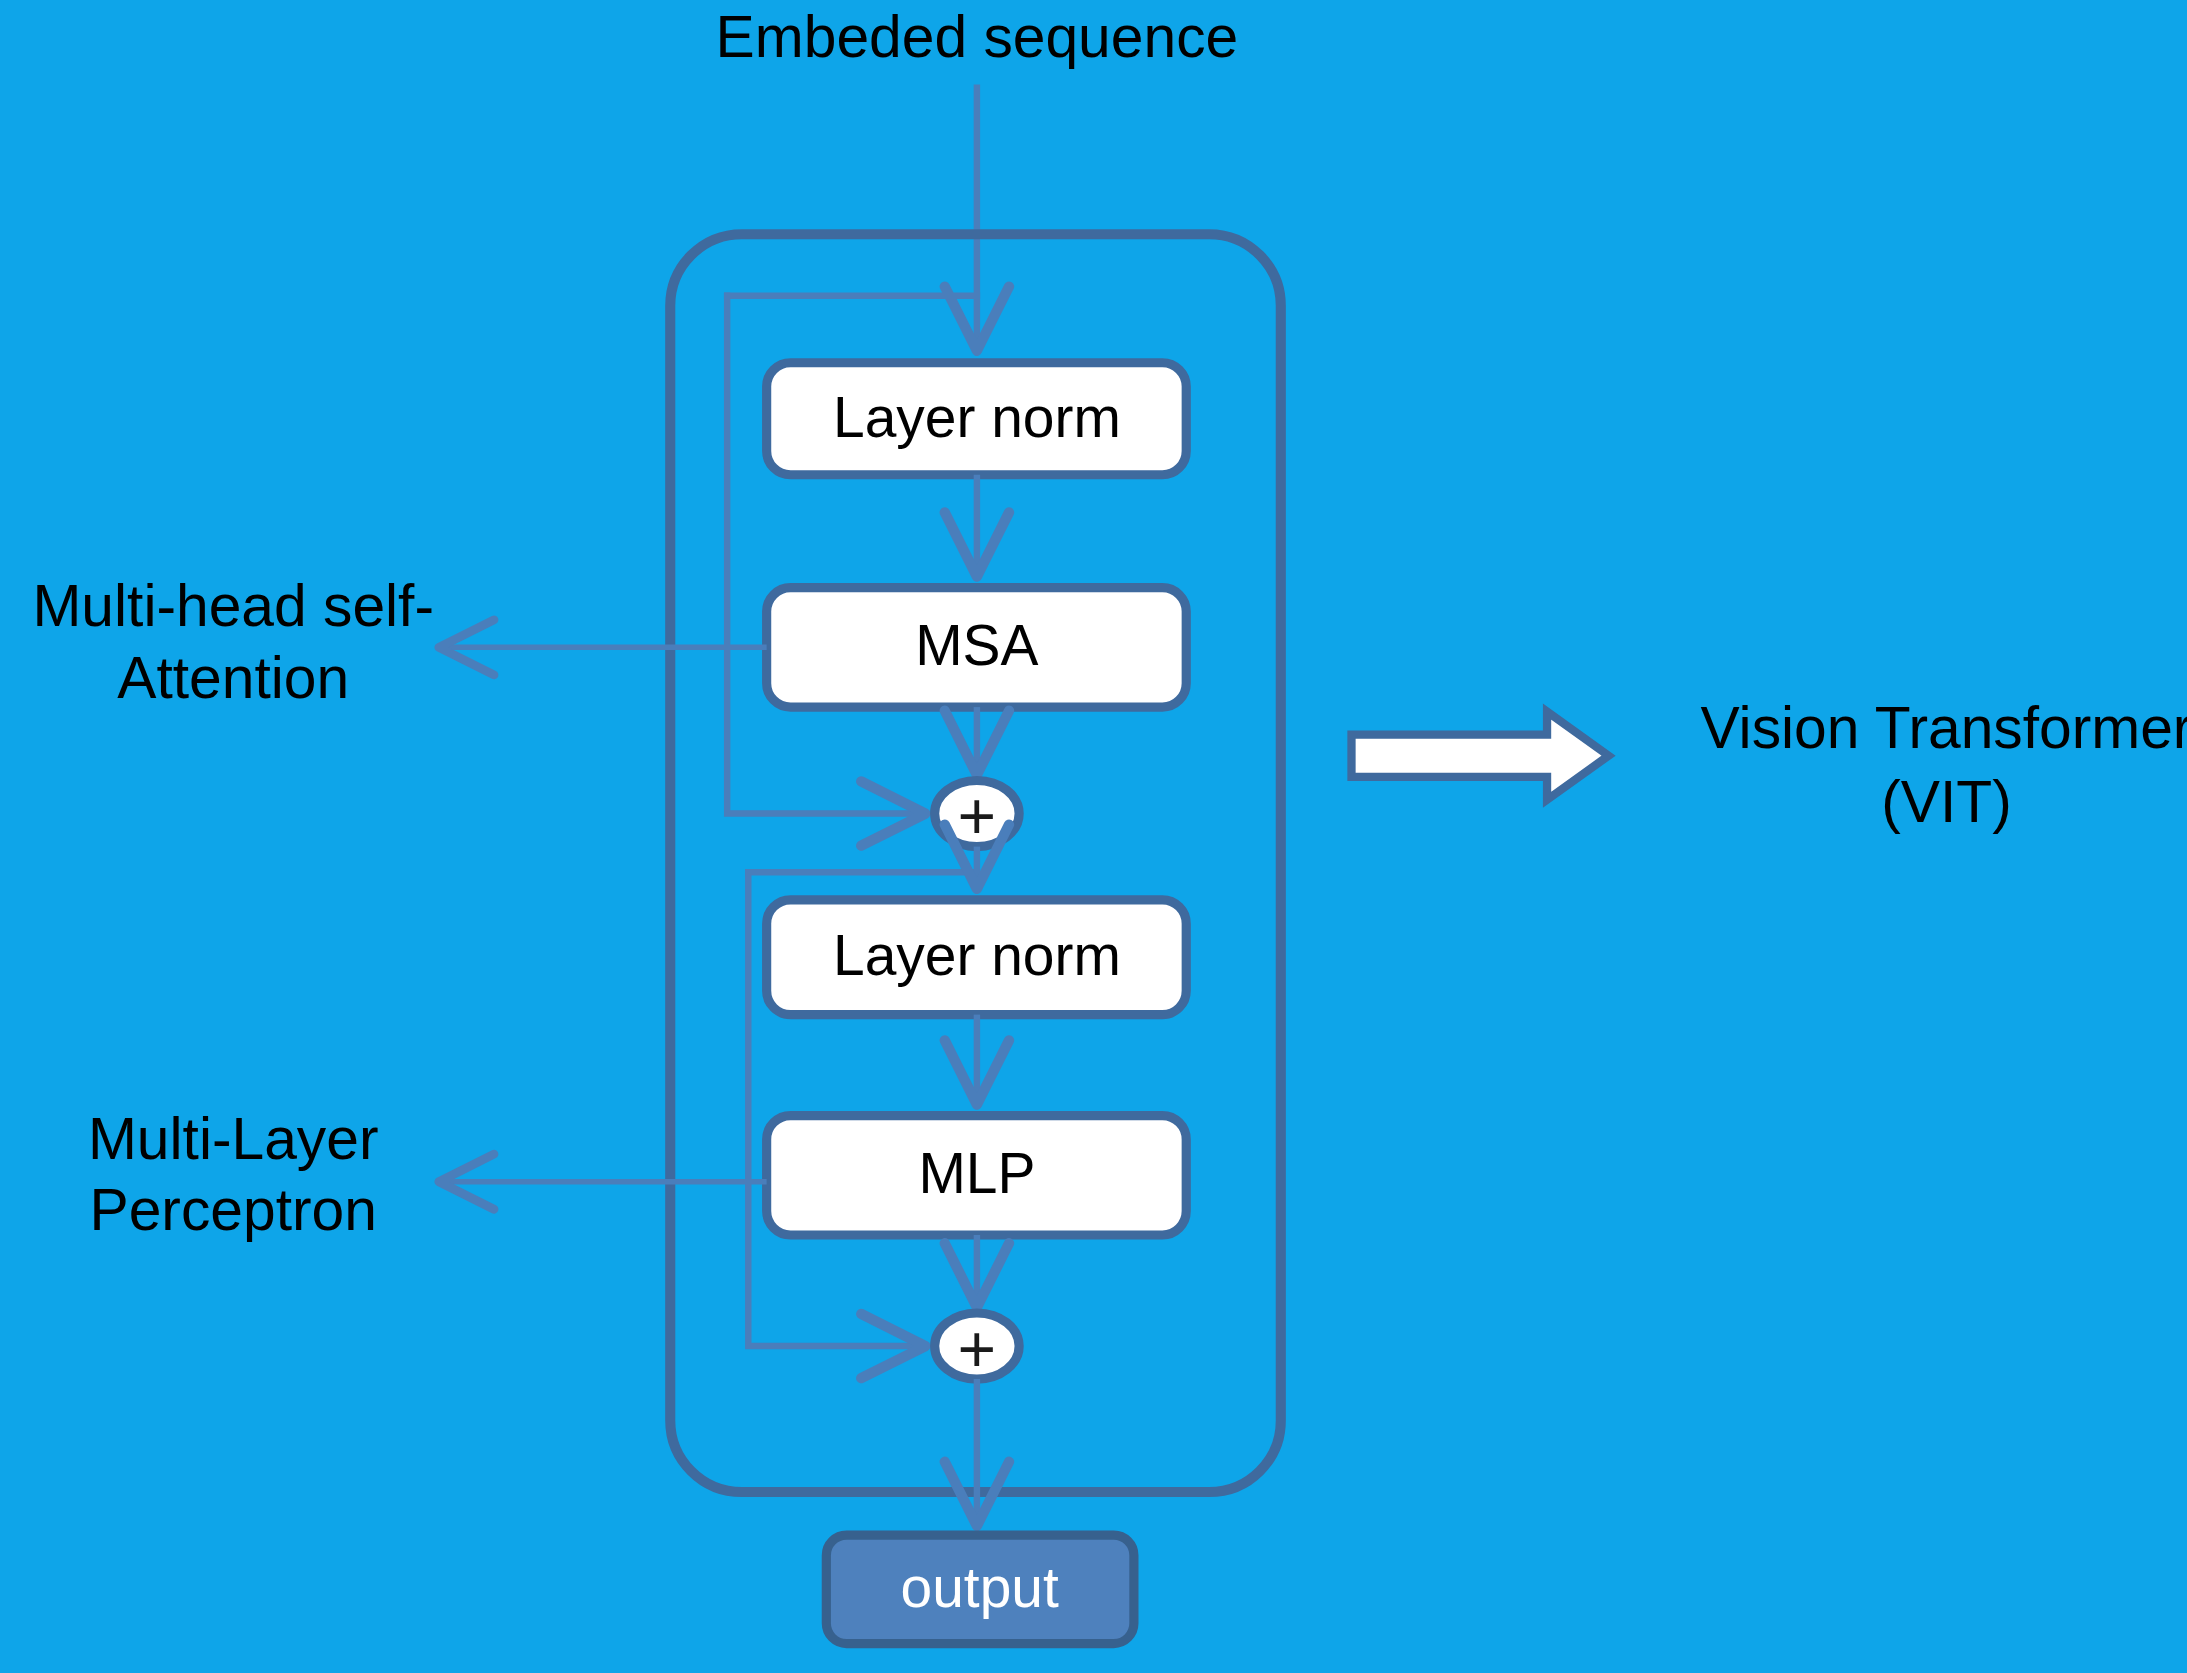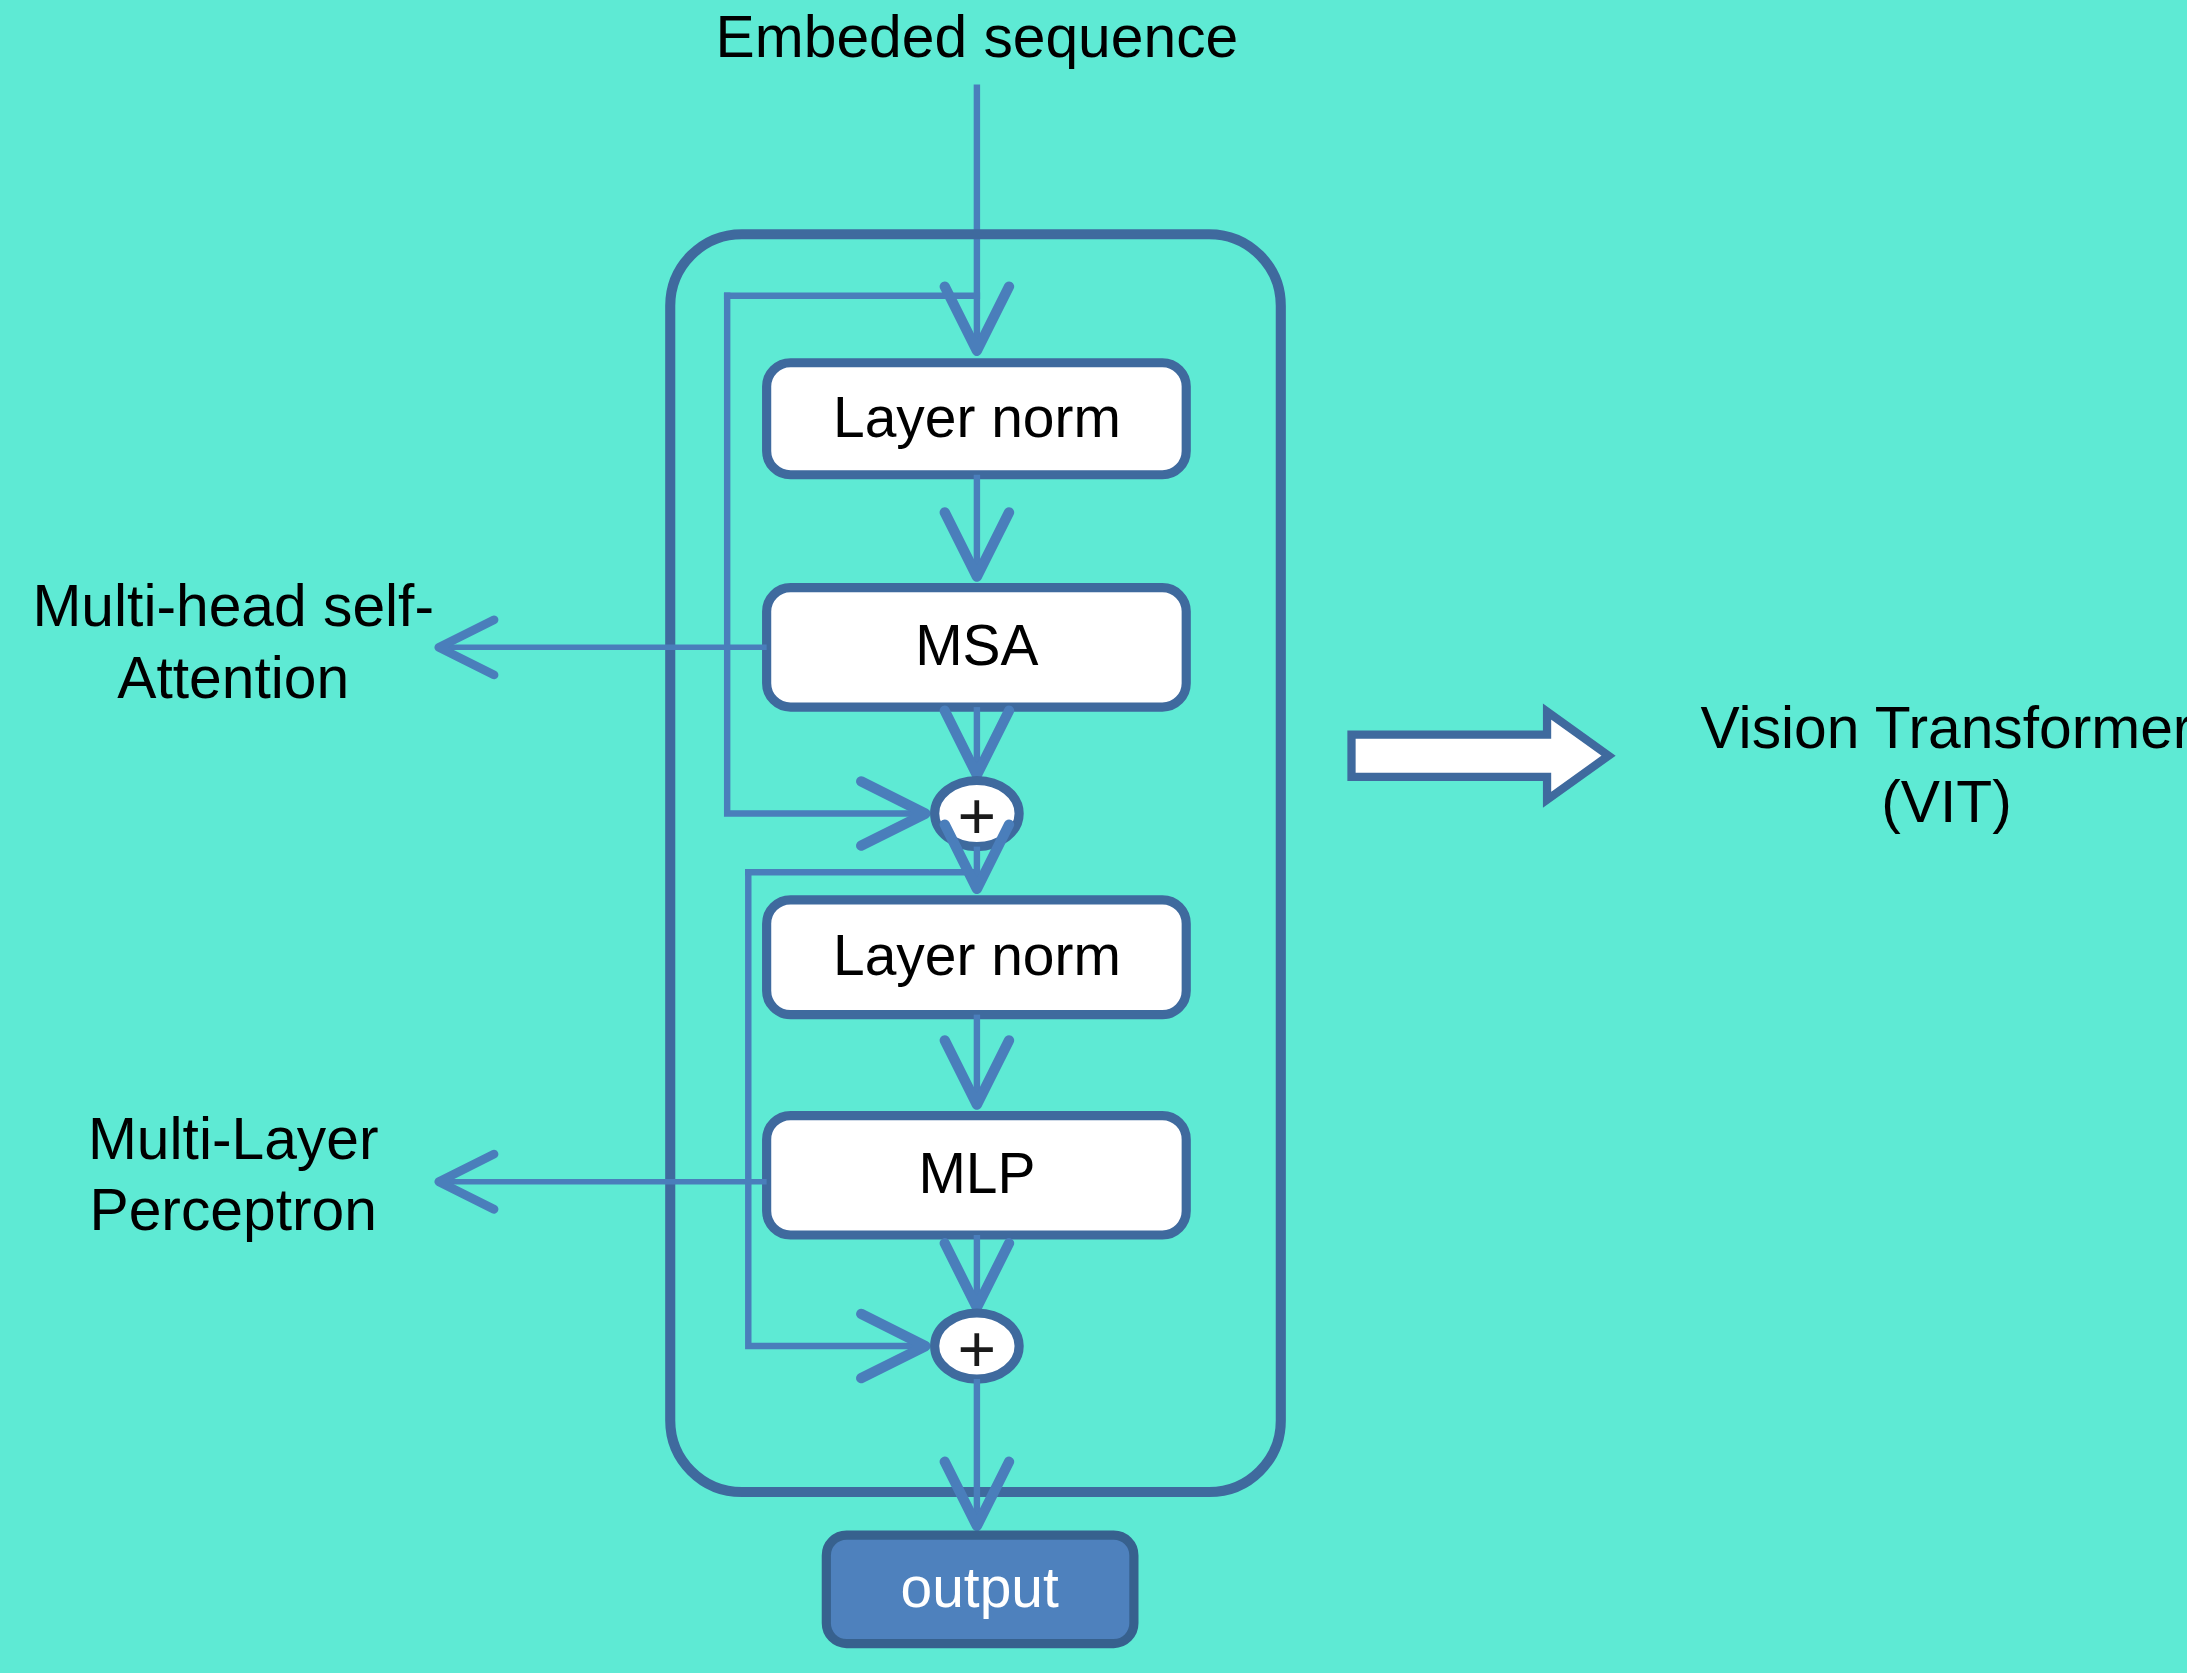--- a/index.html
+++ b/index.html
@@ -10,21 +10,21 @@
   body {
     width: 2187px;
     height: 1673px;
     font-family: "Liberation Sans", sans-serif;
     overflow: hidden;
   }
   #diagram-root {
     position: relative;
     width: 2187px;
     height: 1673px;
-    background: #5eead4;
+    background: #0ea5e9;
   }
   svg#diagram {
     display: block;
     width: 2187px;
     height: 1673px;
   }
   .node-text {
     font-family: "Liberation Sans", sans-serif;
     font-size: 62px;
     fill: #000000;

